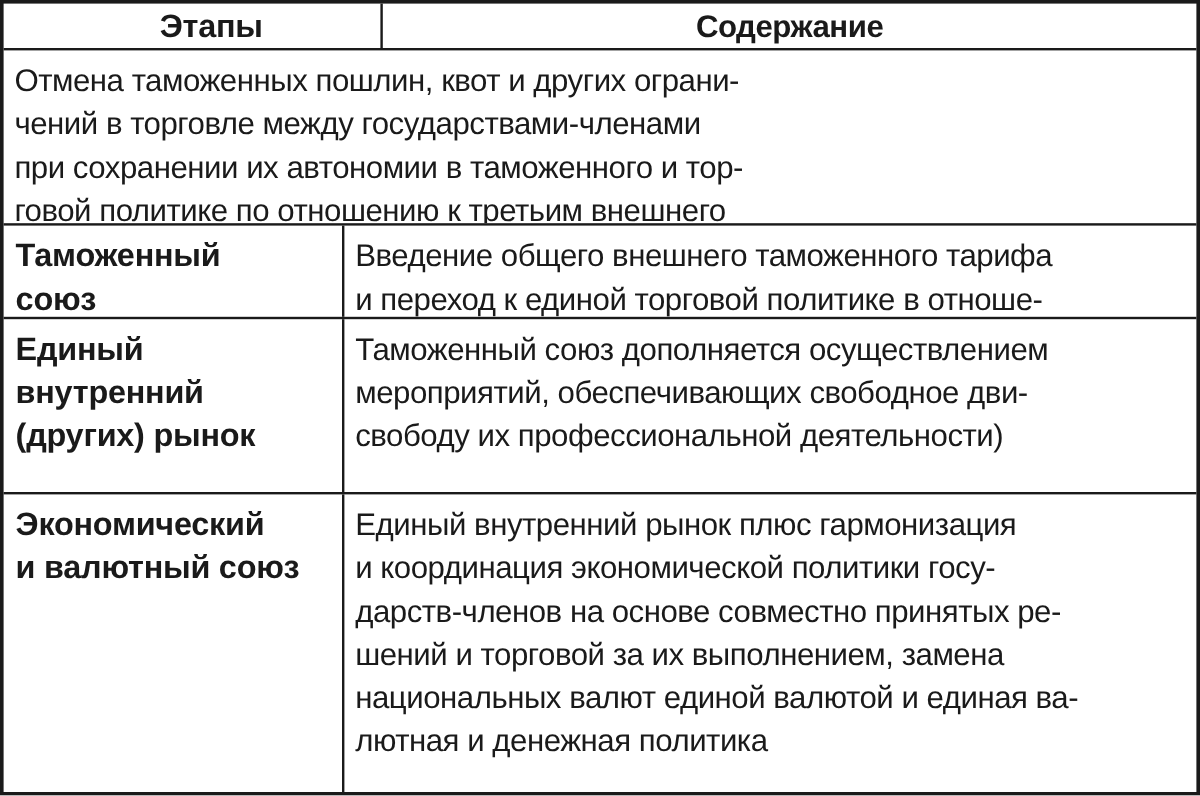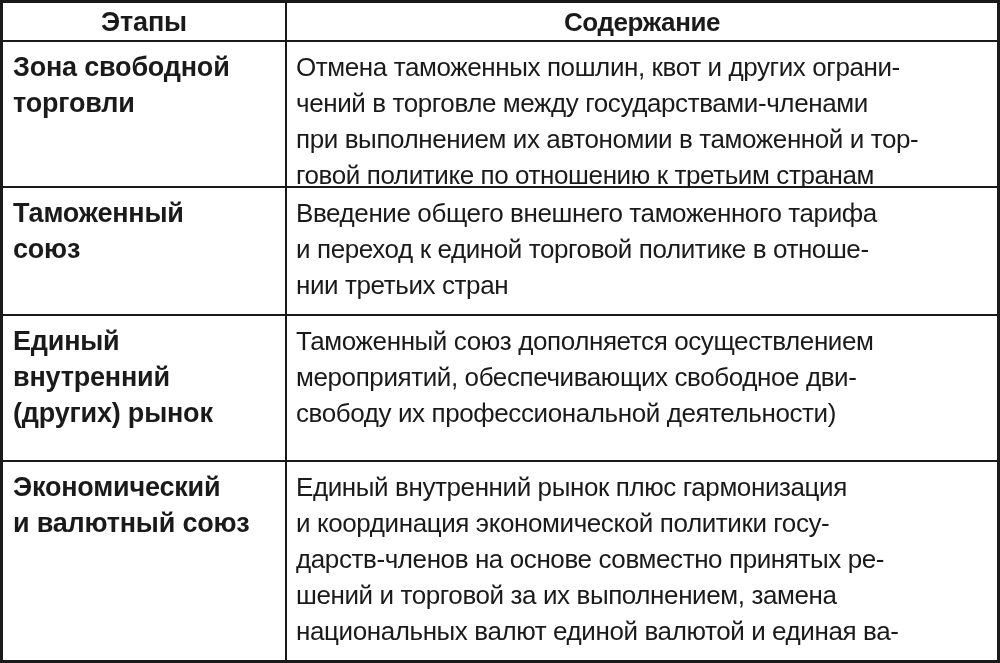--- a/index.html
+++ b/index.html
@@ -27,21 +27,21 @@
     display: flex;
     border-top: 2px solid #1a1a1a;
     box-sizing: border-box;
     flex: 0 0 auto;
   }
   .row.header-row {
     border-top: none;
     height: 37px;
   }
   .row.r1 { height: 146px; }
-  .row.r2 { height: 128px; justify-content: center; }
+  .row.r2 { height: 78px; justify-content: center; }
   .row.r3 { height: 146px; }
   .row.r4 { flex: 1 1 auto; }
 
   .cell {
     box-sizing: border-box;
     overflow: hidden;
   }
   .cell.stage {
     width: 284px;
     flex: 0 0 284px;
@@ -60,46 +60,42 @@
     letter-spacing: -0.4px;
   }
   .header-cell {
     display: flex;
     align-items: center;
     justify-content: center;
     font-weight: bold;
     font-size: 25px;
     padding: 0;
   }
-  .header-cell.stage { padding: 0; }
+  .header-cell.stage { padding: 0; margin-left: 32px; }
   .header-cell.content { padding: 0; }
   .line {
     white-space: nowrap;
   }
 </style>
 </head>
 <body>
 
 <div class="table">
 
   <div class="row header-row">
     <div class="cell stage header-cell">Этапы</div>
     <div class="cell content header-cell">Содержание</div>
   </div>
 
   <div class="row r1">
-    <div class="cell stage">
-        <div class="line">Зона свободной</div>
-        <div class="line">торговли</div>
-      </div>
     <div class="cell content">
         <div class="line">Отмена таможенных пошлин, квот и других ограни-</div>
         <div class="line">чений в торговле между государствами-членами</div>
-        <div class="line">при выполнением их автономии в таможенной и тор-</div>
-        <div class="line">говой политике по отношению к третьим странам</div>
+        <div class="line">при сохранении их автономии в таможенного и тор-</div>
+        <div class="line">говой политике по отношению к третьим внешнего</div>
       </div>
   </div>
 
   <div class="row r2">
     <div class="cell stage">
         <div class="line">Таможенный</div>
         <div class="line">союз</div>
       </div>
     <div class="cell content">
         <div class="line">Введение общего внешнего таможенного тарифа</div>

